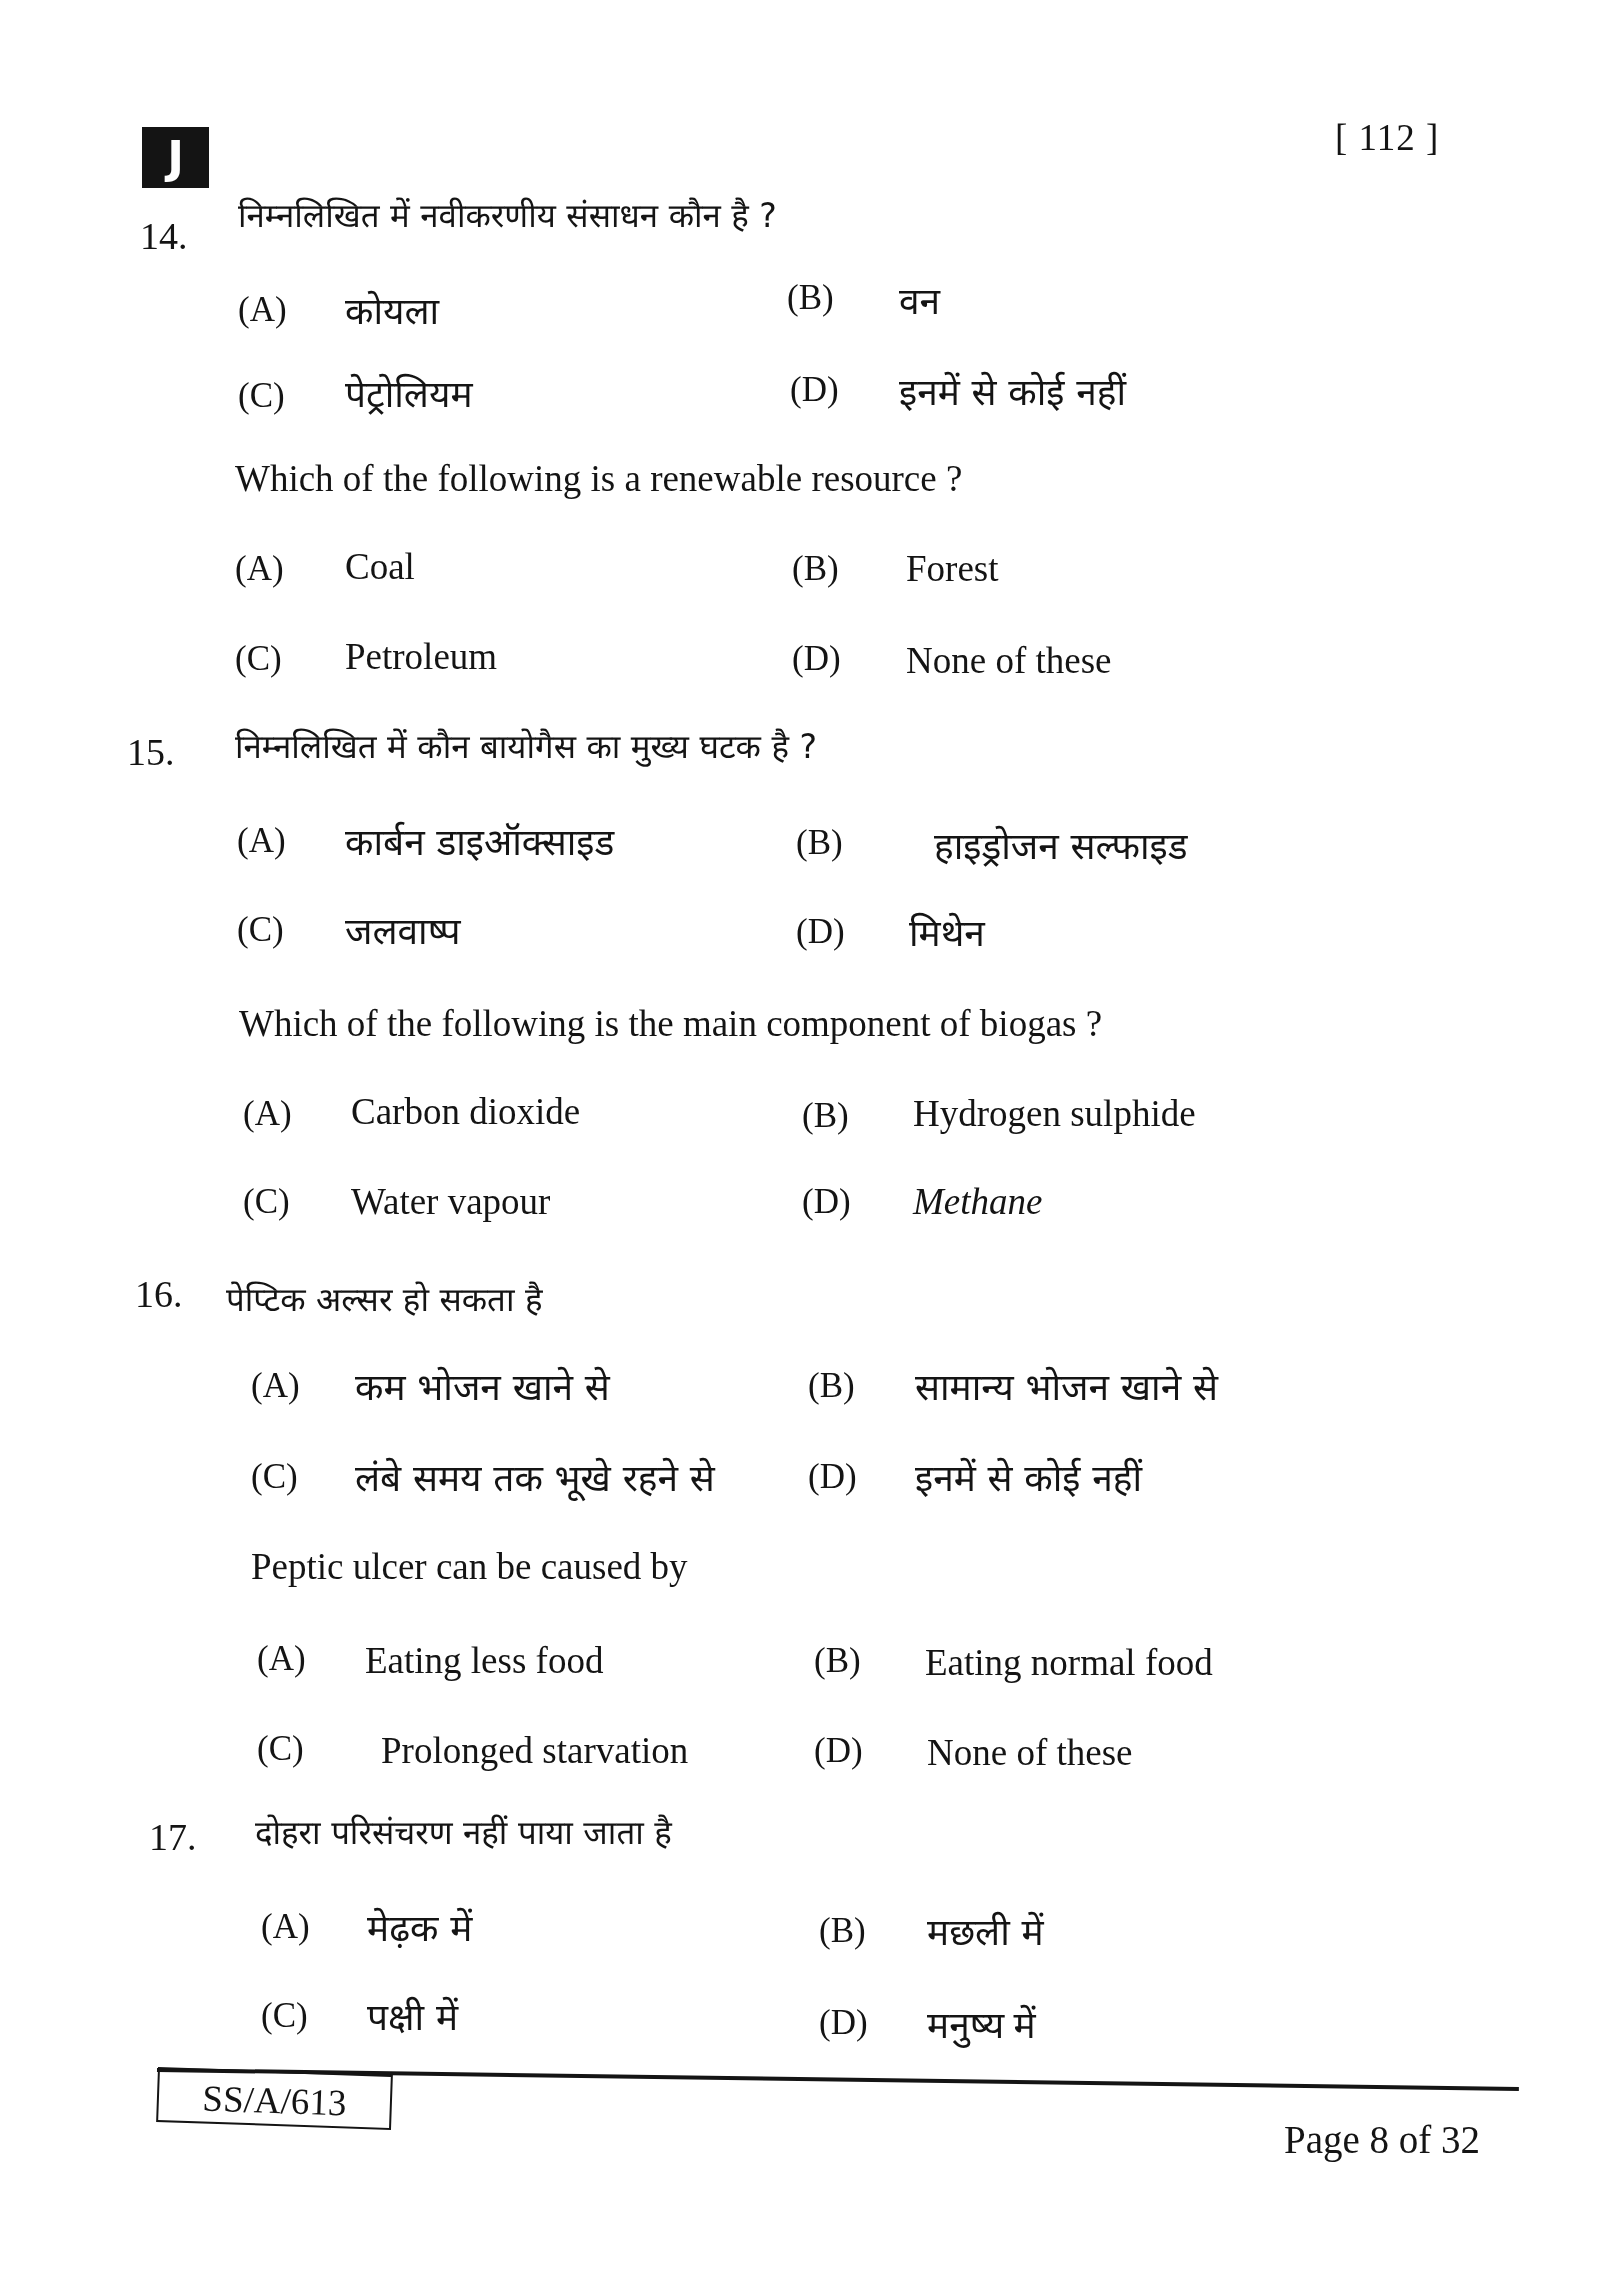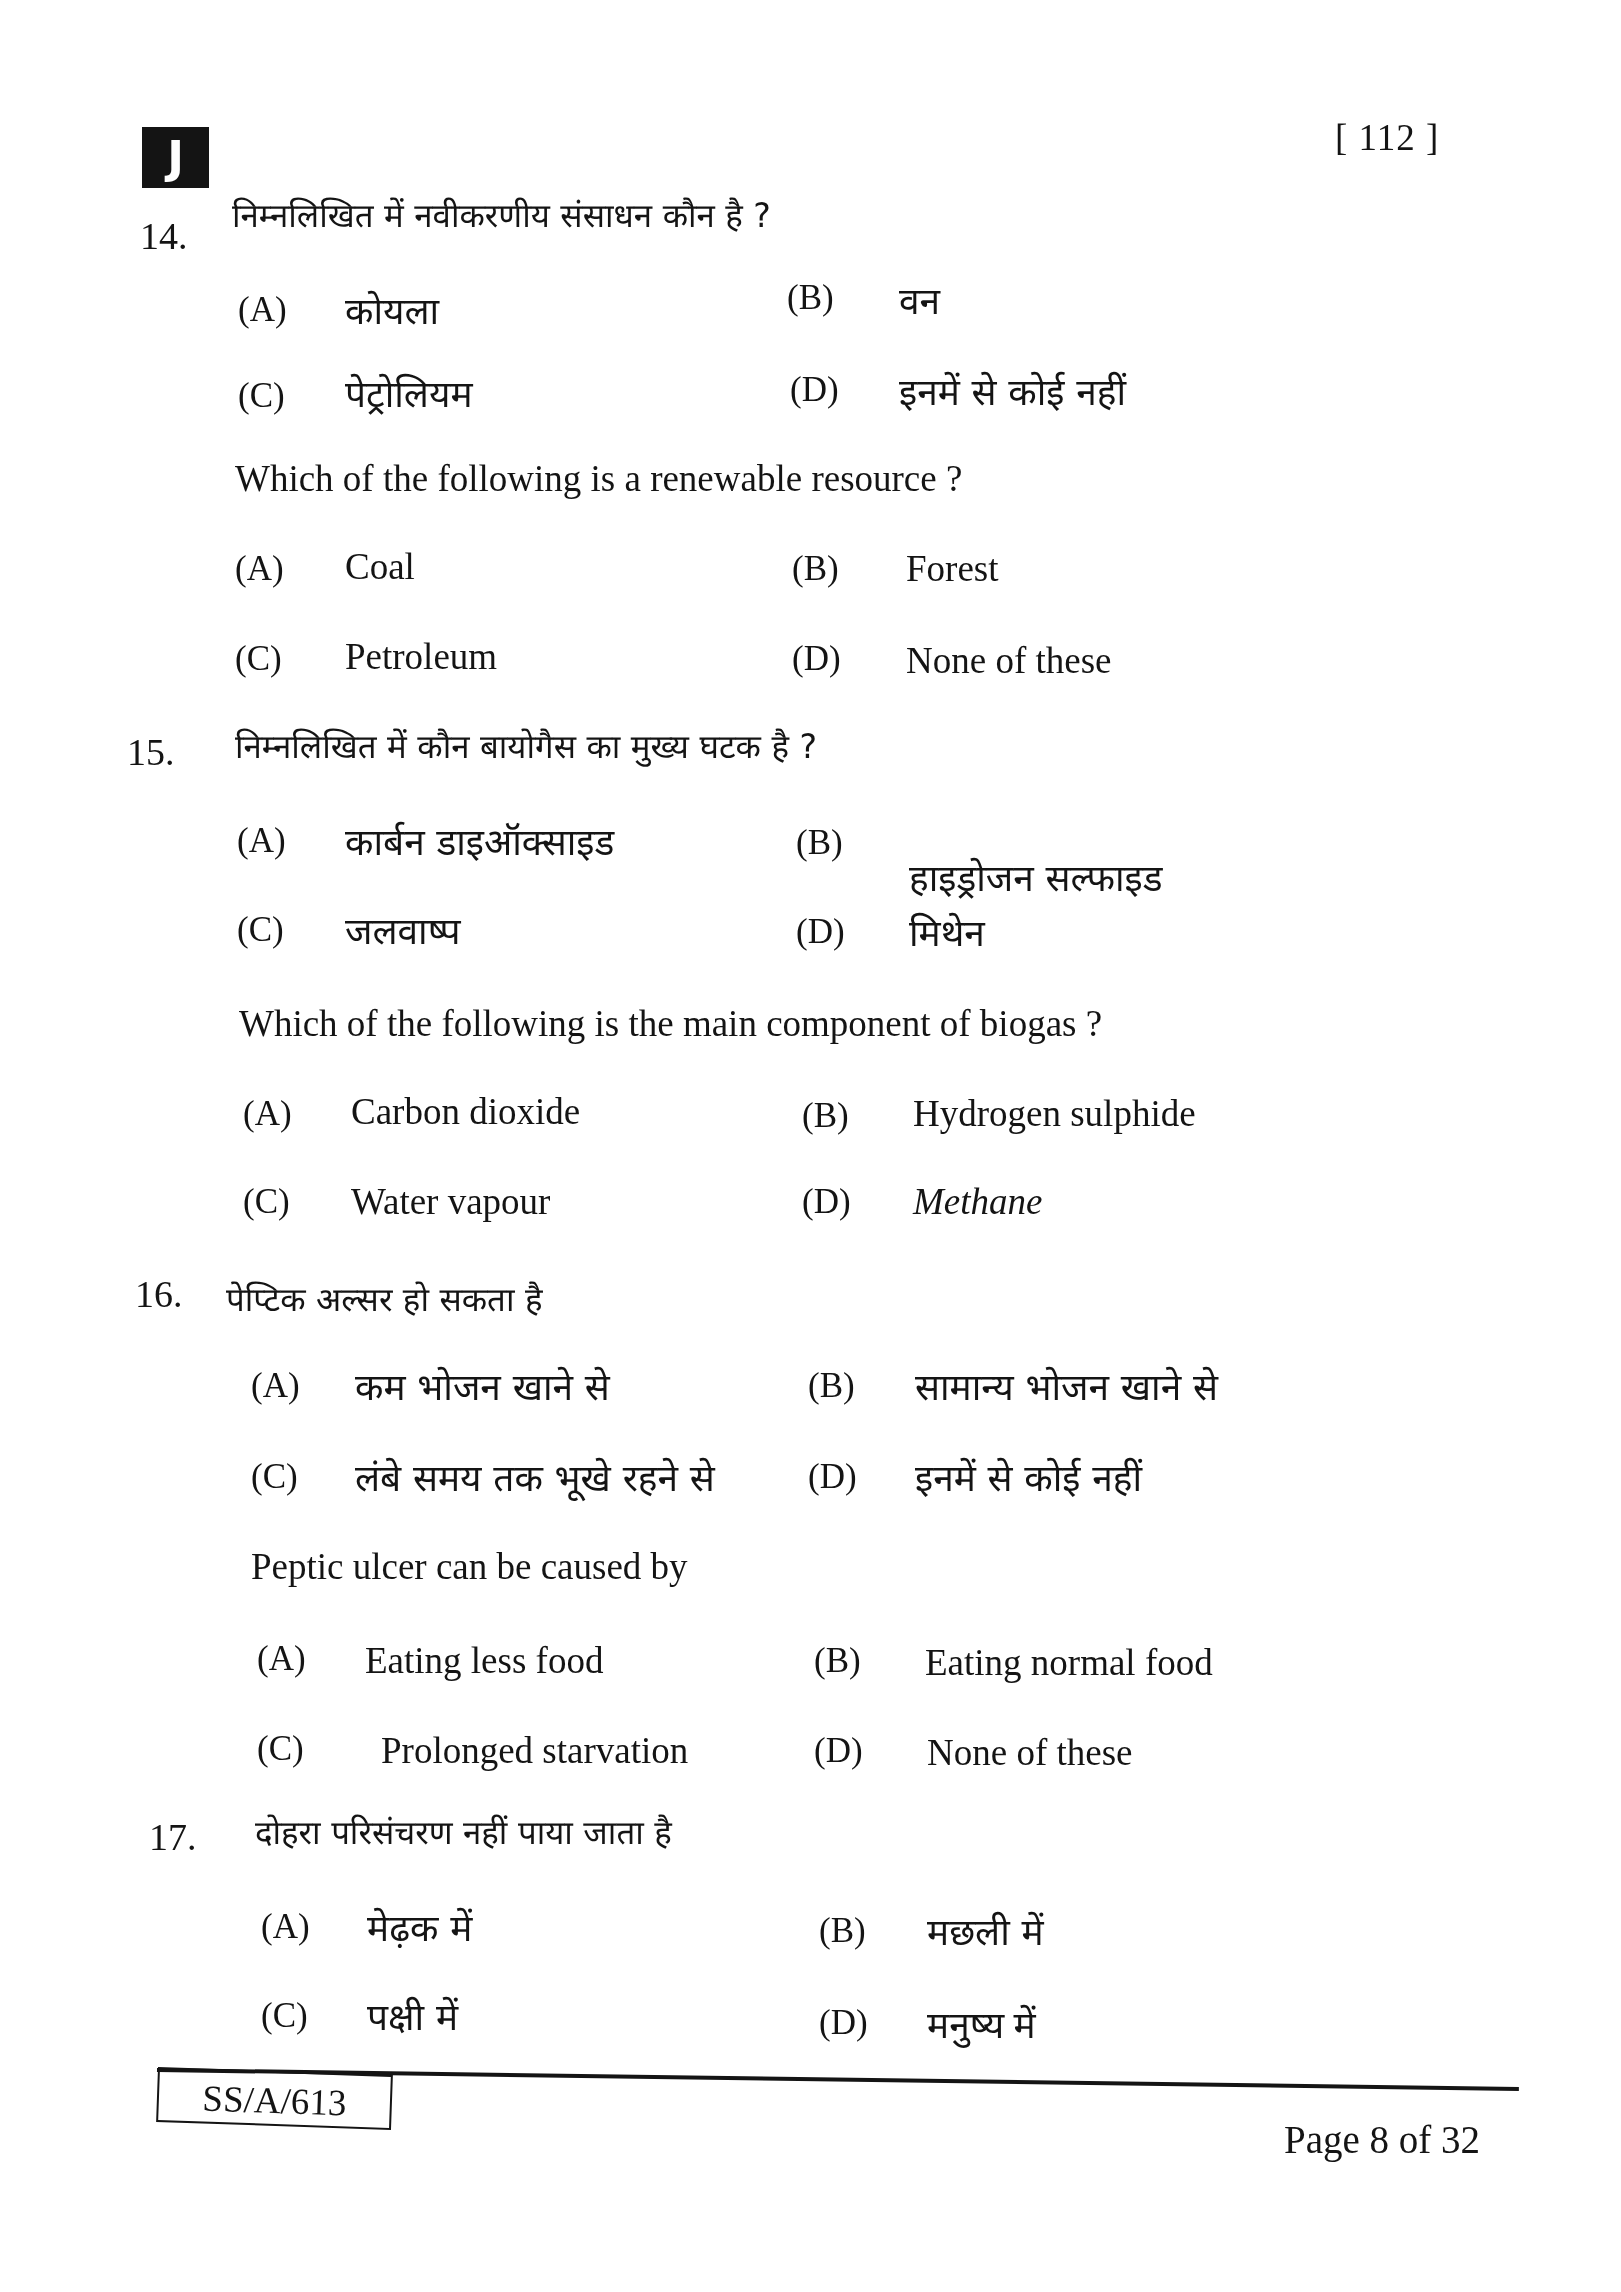--- a/index.html
+++ b/index.html
@@ -39,21 +39,21 @@
     }
   </style>
 </head>
 <body>
 
 <div class="set-badge">J</div>
 <div class="code-top">[ 112 ]</div>
 
 <div>
   <div class="qnum" style="left:140px;top:214px;">14.</div>
-  <div class="qtext hi" style="left:232px;top:192px;text-align:right;">निम्नलिखित में नवीकरणीय संसाधन कौन है ?</div>
+  <div class="qtext hi" style="left:238px;top:192px;text-align:right;">निम्नलिखित में नवीकरणीय संसाधन कौन है ?</div>
 
   <div class="opt-label" style="left:238px;top:290px;">(A)</div>
   <div class="opt-text hi" style="left:345px;top:284px;">कोयला</div>
   <div class="opt-label" style="left:787px;top:278px;">(B)</div>
   <div class="opt-text hi" style="left:899px;top:274px;">वन</div>
   <div class="opt-label" style="left:238px;top:376px;">(C)</div>
   <div class="opt-text hi" style="left:345px;top:367px;">पेट्रोलियम</div>
   <div class="opt-label" style="left:790px;top:370px;">(D)</div>
   <div class="opt-text hi" style="left:899px;top:365px;">इनमें से कोई नहीं</div>
 
@@ -68,21 +68,21 @@
   <div class="opt-text" style="left:906px;top:639px;">None of these</div>
 </div>
 
 <div>
   <div class="qnum" style="left:127px;top:730px;">15.</div>
   <div class="qtext hi" style="left:235px;top:723px;">निम्नलिखित में कौन बायोगैस का मुख्य घटक है ?</div>
 
   <div class="opt-label" style="left:237px;top:821px;">(A)</div>
   <div class="opt-text hi" style="left:345px;top:815px;">कार्बन डाइऑक्साइड</div>
   <div class="opt-label" style="left:796px;top:823px;">(B)</div>
-  <div class="opt-text hi" style="left:909px;top:819px;margin-top:32px;">हाइड्रोजन सल्फाइड</div>
+  <div class="opt-text hi" style="left:934px;top:819px;">हाइड्रोजन सल्फाइड</div>
   <div class="opt-label" style="left:237px;top:910px;">(C)</div>
   <div class="opt-text hi" style="left:345px;top:904px;">जलवाष्प</div>
   <div class="opt-label" style="left:796px;top:912px;">(D)</div>
   <div class="opt-text hi" style="left:909px;top:906px;">मिथेन</div>
 
   <div class="qtext" style="left:239px;top:1002px;">Which of the following is the main component of biogas ?</div>
   <div class="opt-label" style="left:243px;top:1094px;">(A)</div>
   <div class="opt-text" style="left:351px;top:1090px;">Carbon dioxide</div>
   <div class="opt-label" style="left:802px;top:1096px;">(B)</div>
   <div class="opt-text" style="left:913px;top:1092px;">Hydrogen sulphide</div>

